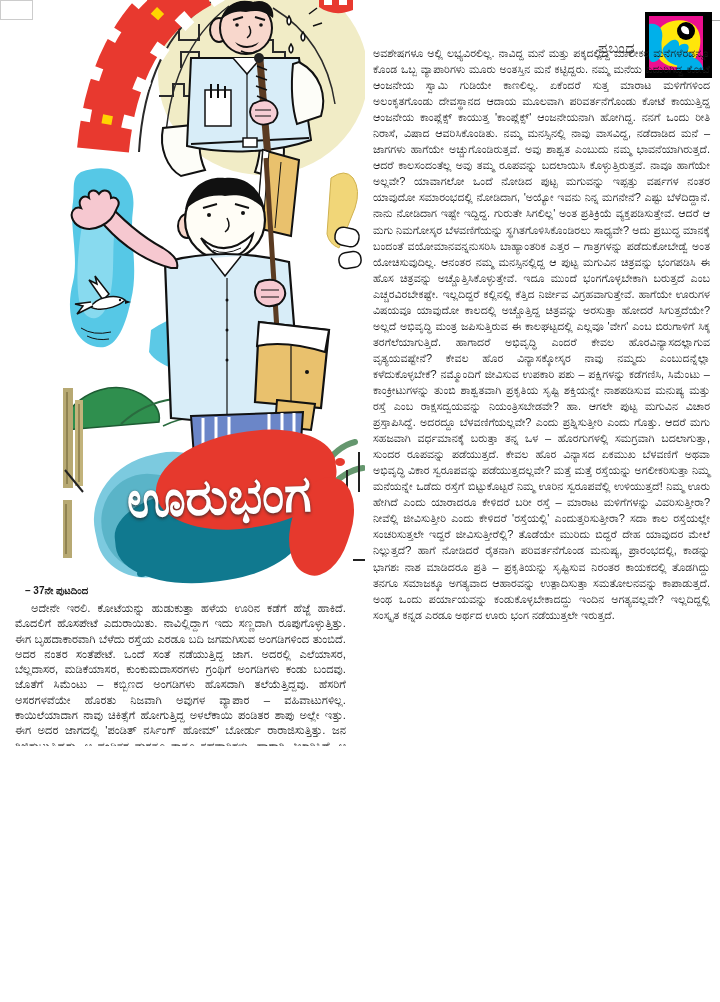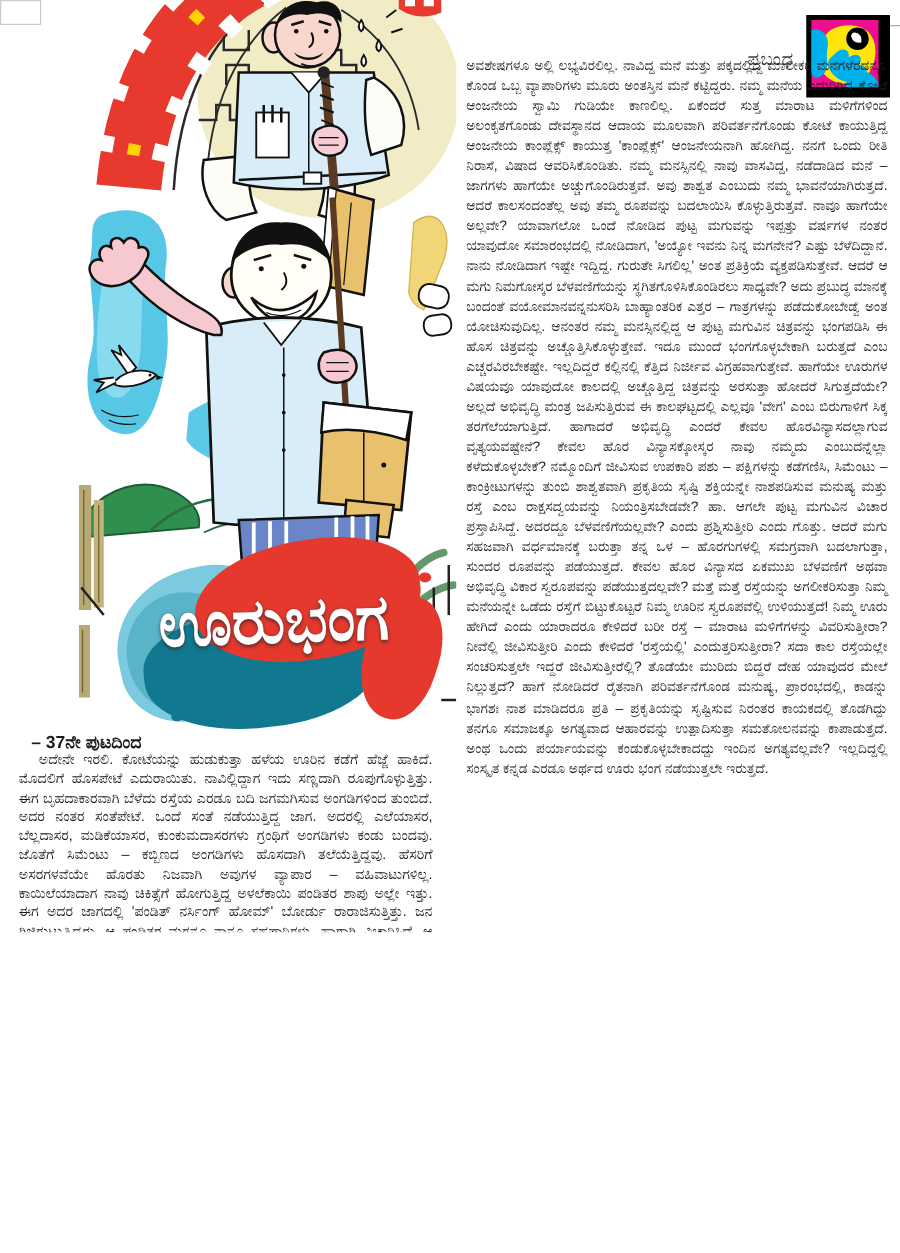--- a/index.html
+++ b/index.html
@@ -23,21 +23,21 @@
   .b-teal2{left:16px;top:46px;width:96px; height:98px; background:#55b0c4;border-radius:50% 50% 45% 55%;transform:rotate(8deg);opacity:.85;}
   .b-teal {left:30px;top:60px;width:188px;height:94px; background:#10798f;border-radius:45% 55% 50% 50%;transform:rotate(-6deg);}
   .b-red  {left:70px;top:4px; width:182px;height:96px; background:#e6392d;border-radius:56% 44% 52% 48%;transform:rotate(-7deg);}
   .b-red2 {left:206px;top:48px;width:60px;height:100px;background:#e6392d;border-radius:50% 50% 45% 55%;transform:rotate(18deg);}
   .b-dot1 {left:250px;top:30px;width:10px;height:8px;background:#e6392d;border-radius:50%;}
   .b-dot2 {left:52px;top:142px;width:9px;height:7px;background:#10798f;border-radius:50%;}
   .title-text{position:absolute;left:6px;top:40px;width:256px;text-align:center;
     font-size:50px;font-weight:bold;color:#ffffff;transform:rotate(-2deg);
     text-shadow:0 2px 3px rgba(40,40,40,.6),0 0 2px rgba(60,60,60,.5);}
   
-  .continued{left:25px;top:585px;font-size:14px;font-weight:bold;color:#1c1c1c;}
+  .continued{left:25px;top:585px;font-size:10px;font-weight:bold;color:#1c1c1c;}
   .col{color:#1c1c1c;text-align:justify;}
   .col-left{left:15px;top:601px;width:331px;height:310px;font-size:11.4px;line-height:15.3px;text-indent:16px;}
   .col-right{left:373px;top:45px;width:337px;height:772px;font-size:11px;line-height:16.05px;}
   .credit{left:373px;top:840px;width:280px;text-align:center;font-size:12px;font-weight:bold;
           font-style:italic;color:#1c1c1c;line-height:15.5px;}
   .end-mark{left:640px;top:874px;width:13px;height:13px;background:#e8392f;}
   .footer{left:373px;top:922px;width:280px;text-align:right;font-size:10.5px;color:#555;}
   .footer b{color:#111;font-size:11px;margin-left:12px;}
   .footer .pageno{font-size:12.5px;}
 </style>

